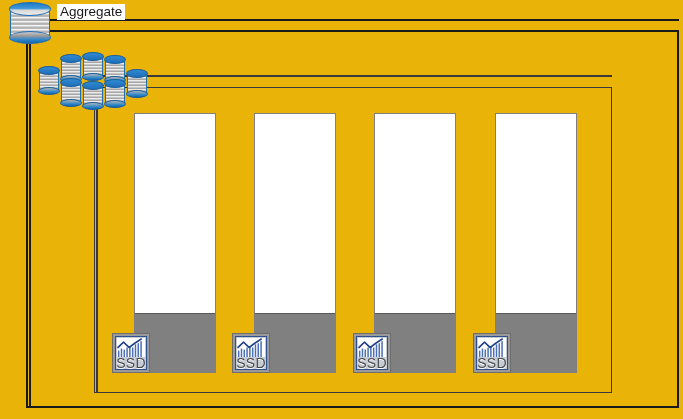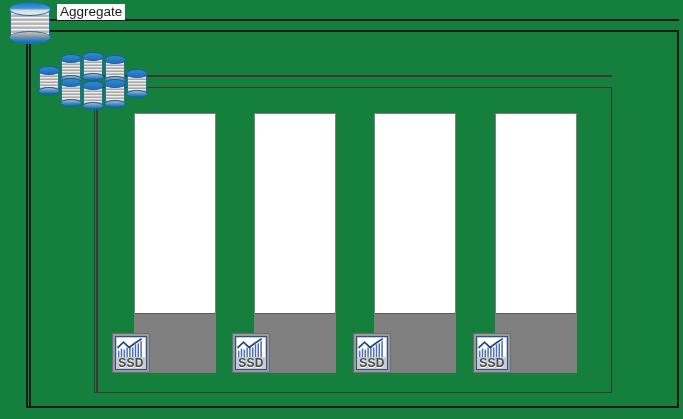--- a/index.html
+++ b/index.html
@@ -7,21 +7,21 @@
     padding: 0;
     background: #ffffff;
   }
   body {
     font-family: "Liberation Sans", sans-serif;
   }
   #canvas {
     position: relative;
     width: 683px;
     height: 419px;
-    background: #15803d;
+    background: #eab308;
     overflow: hidden;
   }
 
   
   .frame {
     position: absolute;
     box-sizing: border-box;
     background: transparent;
   }
   #aggregate-frame {
@@ -199,22 +199,22 @@
     flex: 1 1 auto;
     margin: 1px 1px 0 1px;
     background: #ffffff;
     overflow: hidden;
   }
   .ssd-chart svg { display: block; width: 100%; height: 100%; }
   .ssd-text {
     flex: 0 0 auto;
     text-align: center;
     font-family: "Liberation Sans", sans-serif;
-    font-size: 12px;
-    font-weight: bold;
+    font-size: 14px;
+    font-weight: normal;
     color: #4a4a4a;
     line-height: 12px;
     letter-spacing: 0.3px;
     text-shadow: 0 1px 0 #ffffff;
   }
 </style>
 </head>
 <body>
 
 <div id="canvas">

